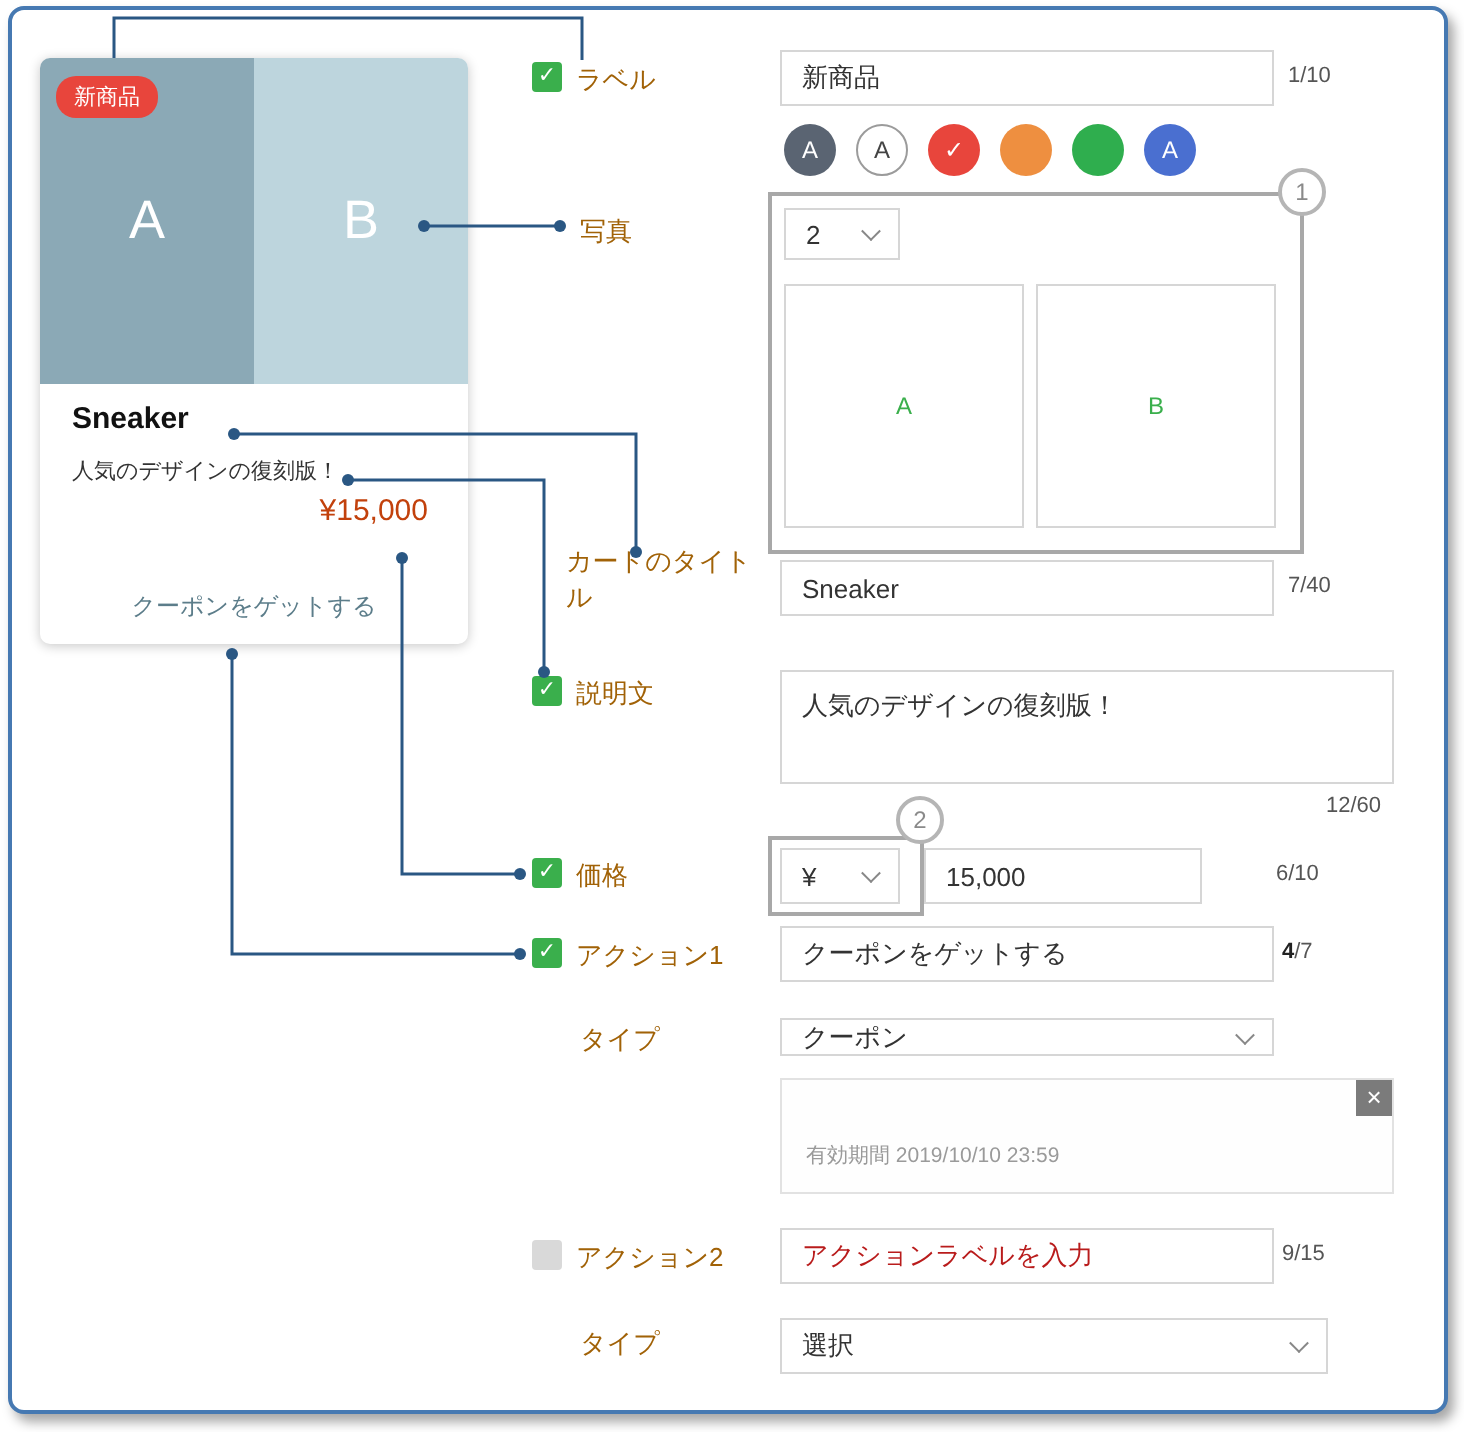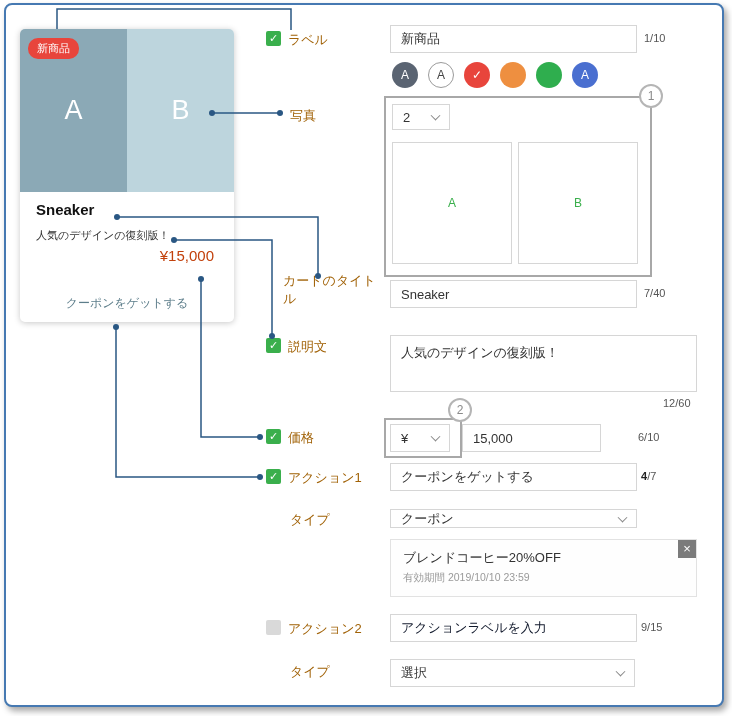--- a/index.html
+++ b/index.html
@@ -31,21 +31,21 @@
 
   
   .cb{position:absolute;width:15px;height:15px;border-radius:2px;color:#fff;font-size:11px;
     line-height:15px;text-align:center;z-index:1;cursor:pointer;}
   .cb-on{background:#3aaf4c;}
   .cb-off{background:#d9d9d9;}
   .flabel{position:absolute;font-size:13px;color:#a16207;z-index:1;line-height:1.35;}
   .tinput{position:absolute;border:1px solid #d6d6d6;background:#fff;font-size:13px;color:#333;
     display:flex;align-items:center;padding:0 10px;box-sizing:border-box;z-index:1;}
   .tarea{align-items:flex-start;padding-top:8px;}
-  .placeholder{color:#0f172a;}
+  .placeholder{color:#b91c1c;}
   .counter{position:absolute;font-size:11px;color:#555;z-index:1;}
   .counter b{color:#222;}
   .chev{position:absolute;right:10px;top:50%;width:6px;height:6px;
     border-right:1.5px solid #888;border-bottom:1.5px solid #888;
     transform:translateY(-70%) rotate(45deg);}
   .swatch{position:absolute;width:26px;height:26px;border-radius:50%;display:flex;
     align-items:center;justify-content:center;font-size:12px;z-index:1;cursor:pointer;box-sizing:border-box;}
   .gbox{position:absolute;border:2px solid #a8a8a8;z-index:1;box-sizing:border-box;}
   .cnum{position:absolute;width:24px;height:24px;border-radius:50%;background:#fff;
     border:2px solid #b5b5b5;box-sizing:border-box;display:flex;align-items:center;
@@ -184,31 +184,30 @@
 </div>
 <div class="counter" style="left:641px;top:470px"><b>4</b><span>/7</span></div>
 
 <div class="flabel" style="left:290px;top:511px">タイプ</div>
 <div class="tinput" style="left:390px;top:509px;width:247px;height:19px">
   <span>クーポン</span>
   <span class="chev"></span>
 </div>
 
 <div class="coupon">
-  <div class="coupon-title">ブレンドコーヒー20%OFF</div>
   <div class="coupon-period">有効期間 2019/10/10 23:59</div>
 </div>
 <div class="coupon-x">
   <span>×</span>
 </div>
 
 <div class="cb cb-off" style="left:266px;top:620px"></div>
 <div class="flabel" style="left:288px;top:620px">アクション2</div>
 <div class="tinput" style="left:390px;top:614px;width:247px;height:28px">
   <span class="placeholder">アクションラベルを入力</span>
 </div>
 <div class="counter" style="left:641px;top:621px">9/15</div>
 
 <div class="flabel" style="left:290px;top:663px">タイプ</div>
-<div class="tinput" style="left:390px;top:659px;width:245px;height:28px">
+<div class="tinput" style="left:390px;top:659px;width:274px;height:28px">
   <span>選択</span>
   <span class="chev"></span>
 </div>
 
 </body></html>

